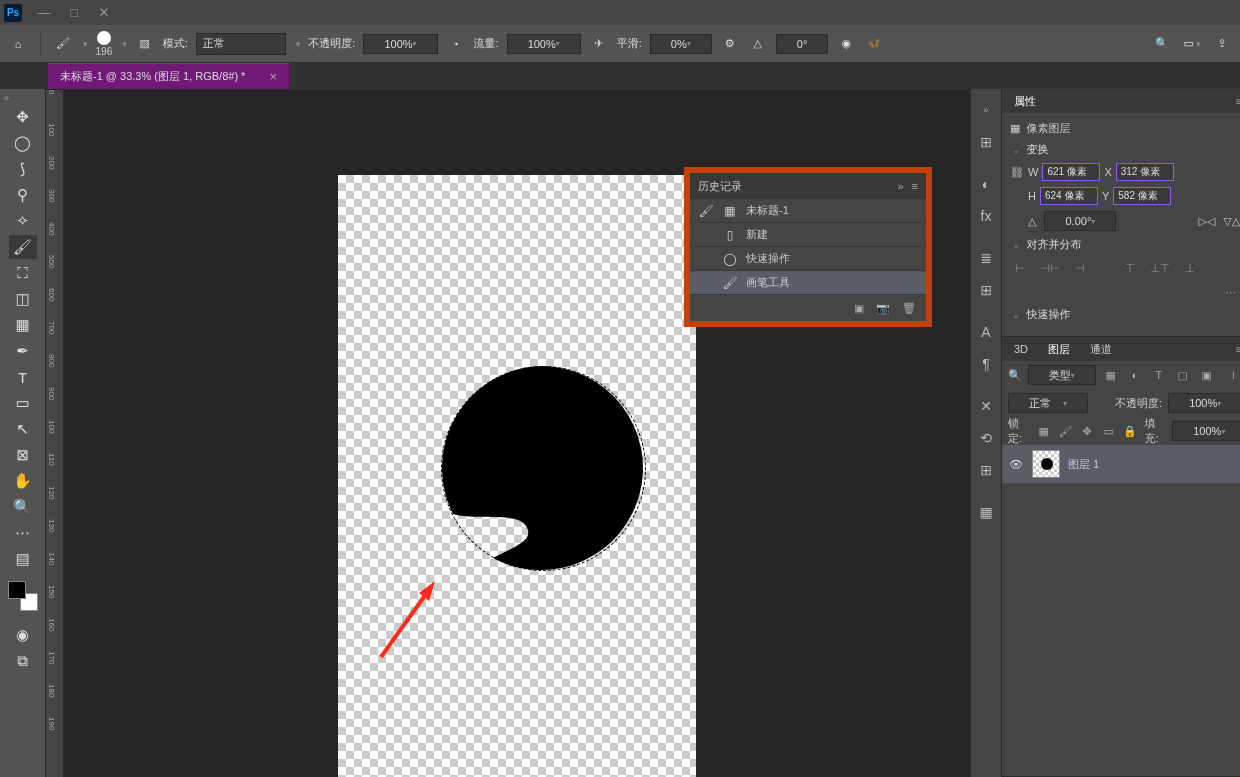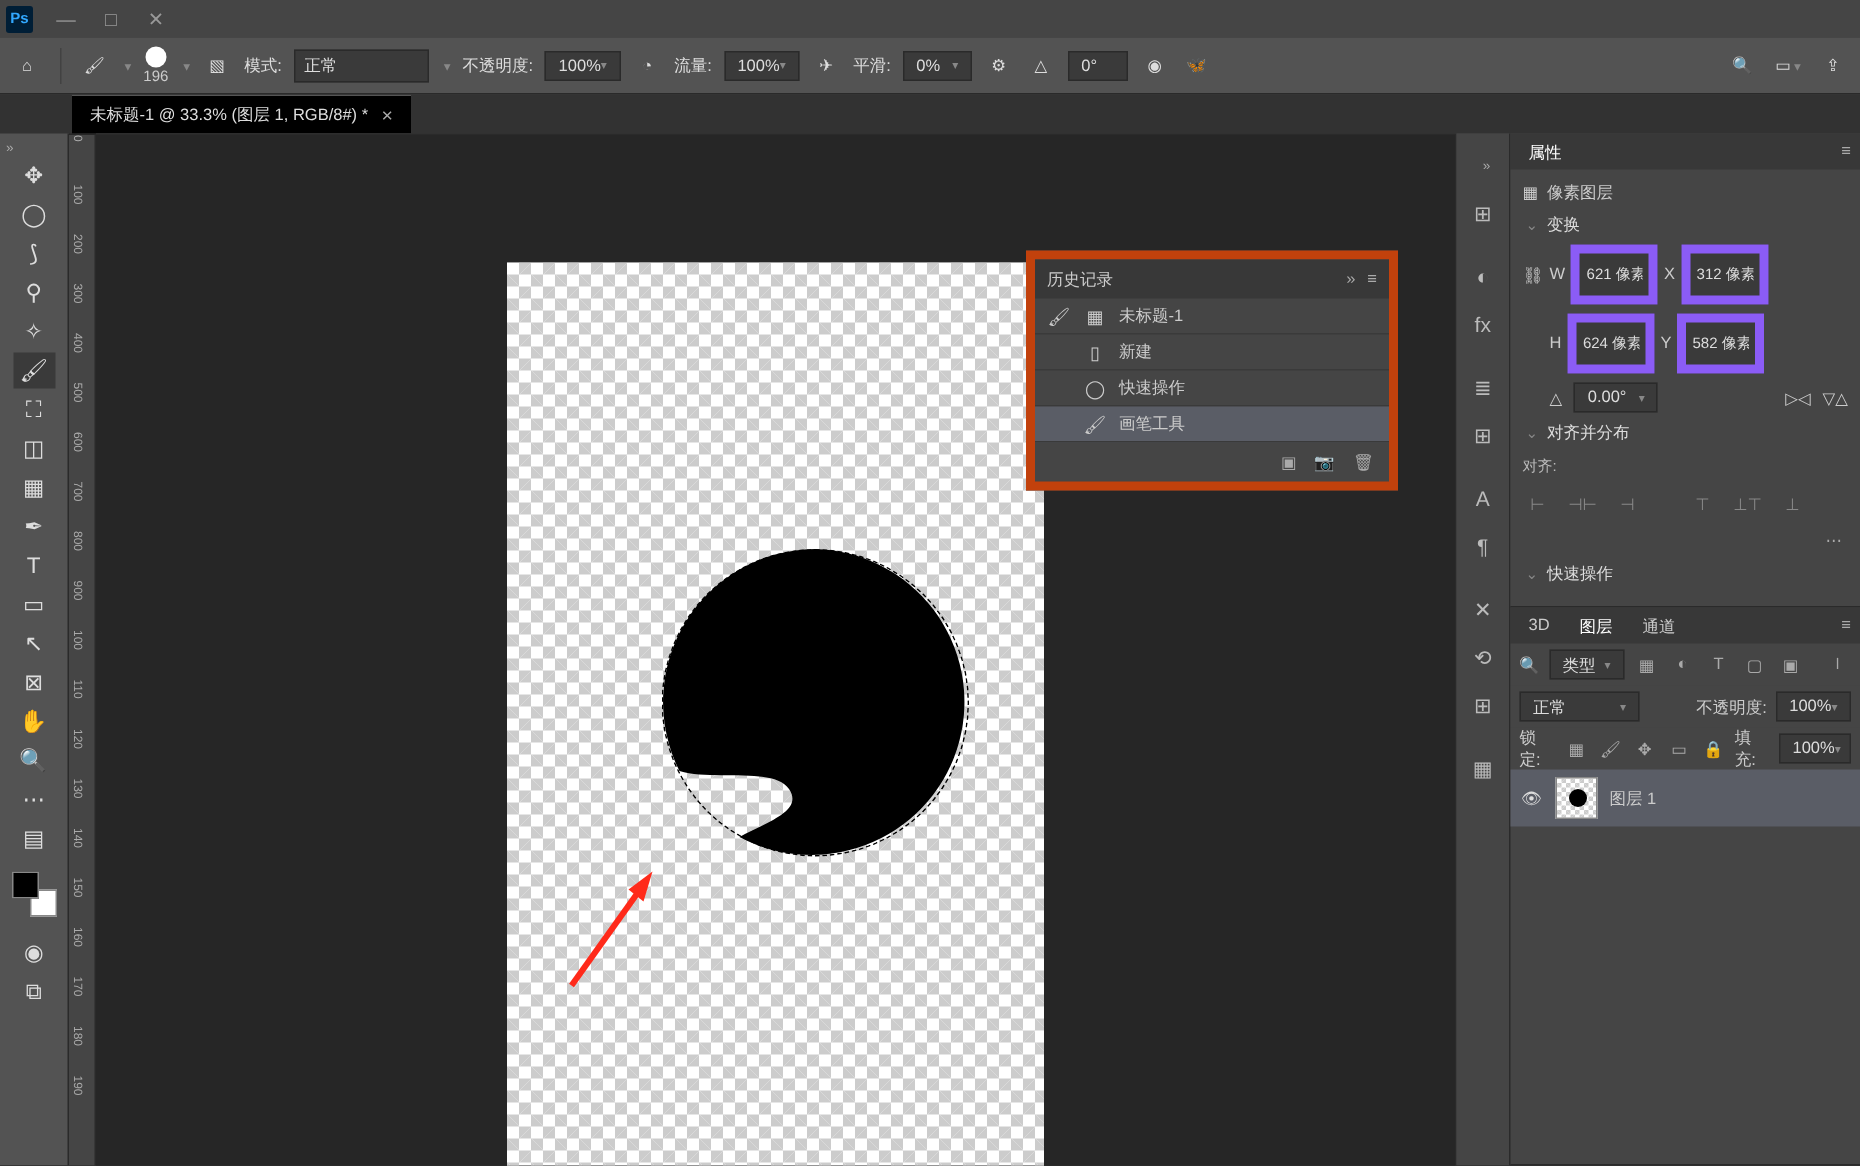--- a/index.html
+++ b/index.html
@@ -11,24 +11,24 @@
 .win-ctrl{display:flex;gap:2px}
 .win-ctrl div{width:28px;height:20px;display:flex;align-items:center;justify-content:center;color:#999;cursor:pointer;font-size:13px}
 .optbar{height:38px;background:#535353;display:flex;align-items:center;padding:0 8px;gap:8px;border-bottom:1px solid #2a2a2a}
 .ic{width:20px;height:20px;display:flex;align-items:center;justify-content:center;color:#ddd;cursor:pointer}
 .brush-dot{display:flex;flex-direction:column;align-items:center;gap:1px}
 .brush-circ{width:14px;height:14px;border-radius:50%;background:#fff}
 .brush-n{font-size:10px;color:#ccc}
 .divv{width:1px;height:24px;background:#424242;margin:0 4px}
 .lbl{font-size:11px;color:#ddd}
 .sel{background:#3a3a3a;border:1px solid #2a2a2a;color:#ddd;padding:2px 6px;font-size:11px;min-width:90px;height:22px}
-.sel2{background:#3a3a3a;border:1px solid #2a2a2a;color:#ddd;padding:2px 8px;font-size:11px;min-width:46px;height:20px;display:flex;align-items:center;justify-content:space-between}
+.sel2{background:#3a3a3a;border:1px solid #2a2a2a;color:#ddd;padding:2px 20px;font-size:11px;min-width:46px;height:20px;display:flex;align-items:center;justify-content:space-between}
 .sel2 .ar{font-size:8px;color:#888}
 .tabbar{height:26px;background:#323232;display:flex;align-items:flex-end;padding-left:48px}
-.doctab{background:#000000;padding:5px 12px;font-size:11px;color:#ddd;display:flex;align-items:flex-end;gap:9px;border-top:1px solid #555}
+.doctab{background:#701a75;padding:5px 12px;font-size:11px;color:#ddd;display:flex;align-items:flex-end;gap:24px;border-top:1px solid #555}
 .doctab .x{color:#aaa;font-size:13px;cursor:pointer}
 .main{display:flex;height:688px;position:relative}
 .tools{width:46px;background:#535353;display:flex;flex-direction:column;align-items:center;padding-top:4px;gap:2px;border-right:1px solid #2a2a2a}
 .tools .t{width:28px;height:24px;display:flex;align-items:center;justify-content:center;cursor:pointer;color:#ddd;font-size:15px;position:relative}
 .tools .t.act{background:#3a3a3a}
 .tools .sw{width:30px;height:30px;position:relative;margin-top:8px}
 .sw .fg{position:absolute;width:18px;height:18px;background:#000;border:1px solid #888;top:0;left:0}
 .sw .bg{position:absolute;width:18px;height:18px;background:#fff;border:1px solid #888;bottom:0;right:0}
 .ruler-h{height:18px;background:#454545;position:relative;overflow:hidden;margin-left:18px;border-bottom:1px solid #2a2a2a}
 .canvas-wrap{flex:1;display:flex;flex-direction:column;background:#262626}
@@ -54,21 +54,21 @@
 .rp-main{flex:1;display:flex;flex-direction:column}
 .panel{border-bottom:1px solid #2a2a2a}
 .ptabs{height:24px;background:#383838;display:flex;align-items:center;padding:0 8px;gap:12px;position:relative}
 .ptabs .tb{color:#ccc;cursor:pointer;padding:4px 4px}
 .ptabs .tb.act{color:#fff}
 .ptabs .mn{position:absolute;right:6px;color:#aaa;cursor:pointer}
 .pbody{background:#454545;padding:8px}
 .prow{display:flex;align-items:center;gap:6px;margin-bottom:6px}
 .sect{display:flex;align-items:center;gap:6px;color:#ddd;margin:6px 0}
 .sect .chev{color:#888;font-size:10px}
-.inp{background:#3a3a3a;border:6px solid #8b5cf6;color:#ddd;padding:14px 4px;font-size:10px;width:58px;height:18px}
+.inp{background:#3a3a3a;border:1px solid #8b5cf6;color:#ddd;padding:2px 4px;font-size:10px;width:58px;height:18px}
 .align-row{display:flex;gap:10px;margin:8px 0}
 .align-row .ai{width:20px;height:16px;display:flex;align-items:center;justify-content:center;color:#888;border:1px solid transparent}
 .btn{background:#5a5a5a;border:1px solid #3a3a3a;color:#ddd;padding:4px 0;text-align:center;cursor:pointer;width:100%}
 .layers{flex:1;display:flex;flex-direction:column}
 .layers .bar{height:28px;display:flex;align-items:center;padding:0 6px;gap:6px;background:#454545}
 .layers .bar .li{width:18px;height:18px;display:flex;align-items:center;justify-content:center;color:#aaa;font-size:11px}
 .layer-item{height:38px;background:#5a5d66;display:flex;align-items:center;padding:0 6px;gap:8px}
 .layer-item .eye{width:16px;text-align:center;color:#ddd}
 .layer-item .thumb{width:28px;height:28px;background:#fff;border:1px solid #888;position:relative;background-image:linear-gradient(45deg,#ccc 25%,transparent 25%),linear-gradient(-45deg,#ccc 25%,transparent 25%),linear-gradient(45deg,transparent 75%,#ccc 75%),linear-gradient(-45deg,transparent 75%,#ccc 75%);background-size:6px 6px;background-position:0 0,0 3px,3px -3px,-3px 0}
 .layer-item .thumb::after{content:"";position:absolute;left:8px;top:7px;width:12px;height:12px;background:#000;border-radius:50%}
@@ -265,21 +265,20 @@
                 <span class="ar">▾</span>
               </div>
             <span style="flex:1"></span>
             <span>▷◁</span>
             <span>▽△</span>
           </div>
           <div class="sect">
               <span class="chev">⌄</span>
               <span>对齐并分布</span>
             </div>
-          <div style="color:#bbb;font-size:10px;padding:2px 0">对齐:</div>
           <div class="align-row">
             <div class="ai">⊢</div>
             <div class="ai">⊣⊢</div>
             <div class="ai">⊣</div>
             <div style="width:10px"></div>
             <div class="ai">⊤</div>
             <div class="ai">⊥⊤</div>
             <div class="ai">⊥</div>
           </div>
           <div style="text-align:right;color:#aaa;padding:2px 4px">⋯</div>

